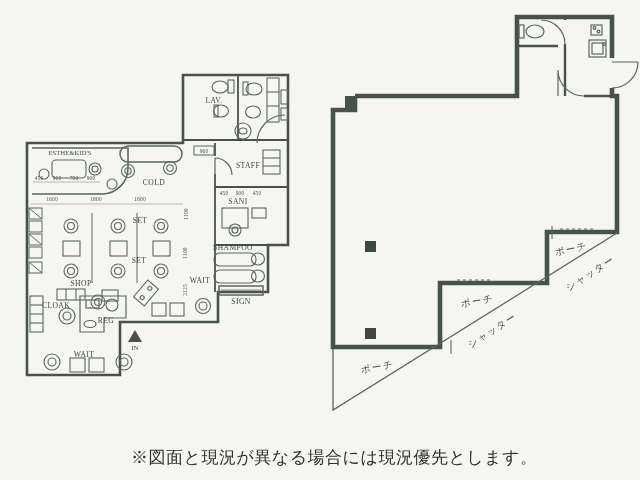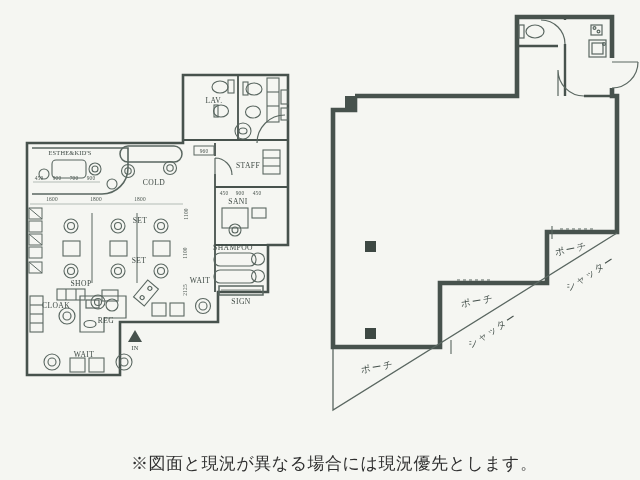--- a/index.html
+++ b/index.html
@@ -19,21 +19,20 @@
   }
   .room-label{font-size:7.6px;letter-spacing:.4px;}
   .room-label-sm{font-size:6.4px;letter-spacing:.2px;}
   .dim-label{font-size:5.4px;fill:#4a554f;letter-spacing:.2px;}
   .jp-label{font-size:9.5px;letter-spacing:1.5px;fill:#44504b;font-family:"Liberation Serif", serif;}
   .caption{
     position:absolute;left:131px;top:446px;
     font-size:17px;color:#2e2e2e;letter-spacing:.5px;
     font-family:"Liberation Sans", sans-serif;
     white-space:nowrap;
-    margin-top:6px;
   }
   .wall{stroke:#47524d;fill:none;}
   .thin{stroke:#5a6761;fill:none;}
   .lite{stroke:#9aa49d;fill:none;}
 </style>
 </head>
 <body>
 
 <div class="page">
 

